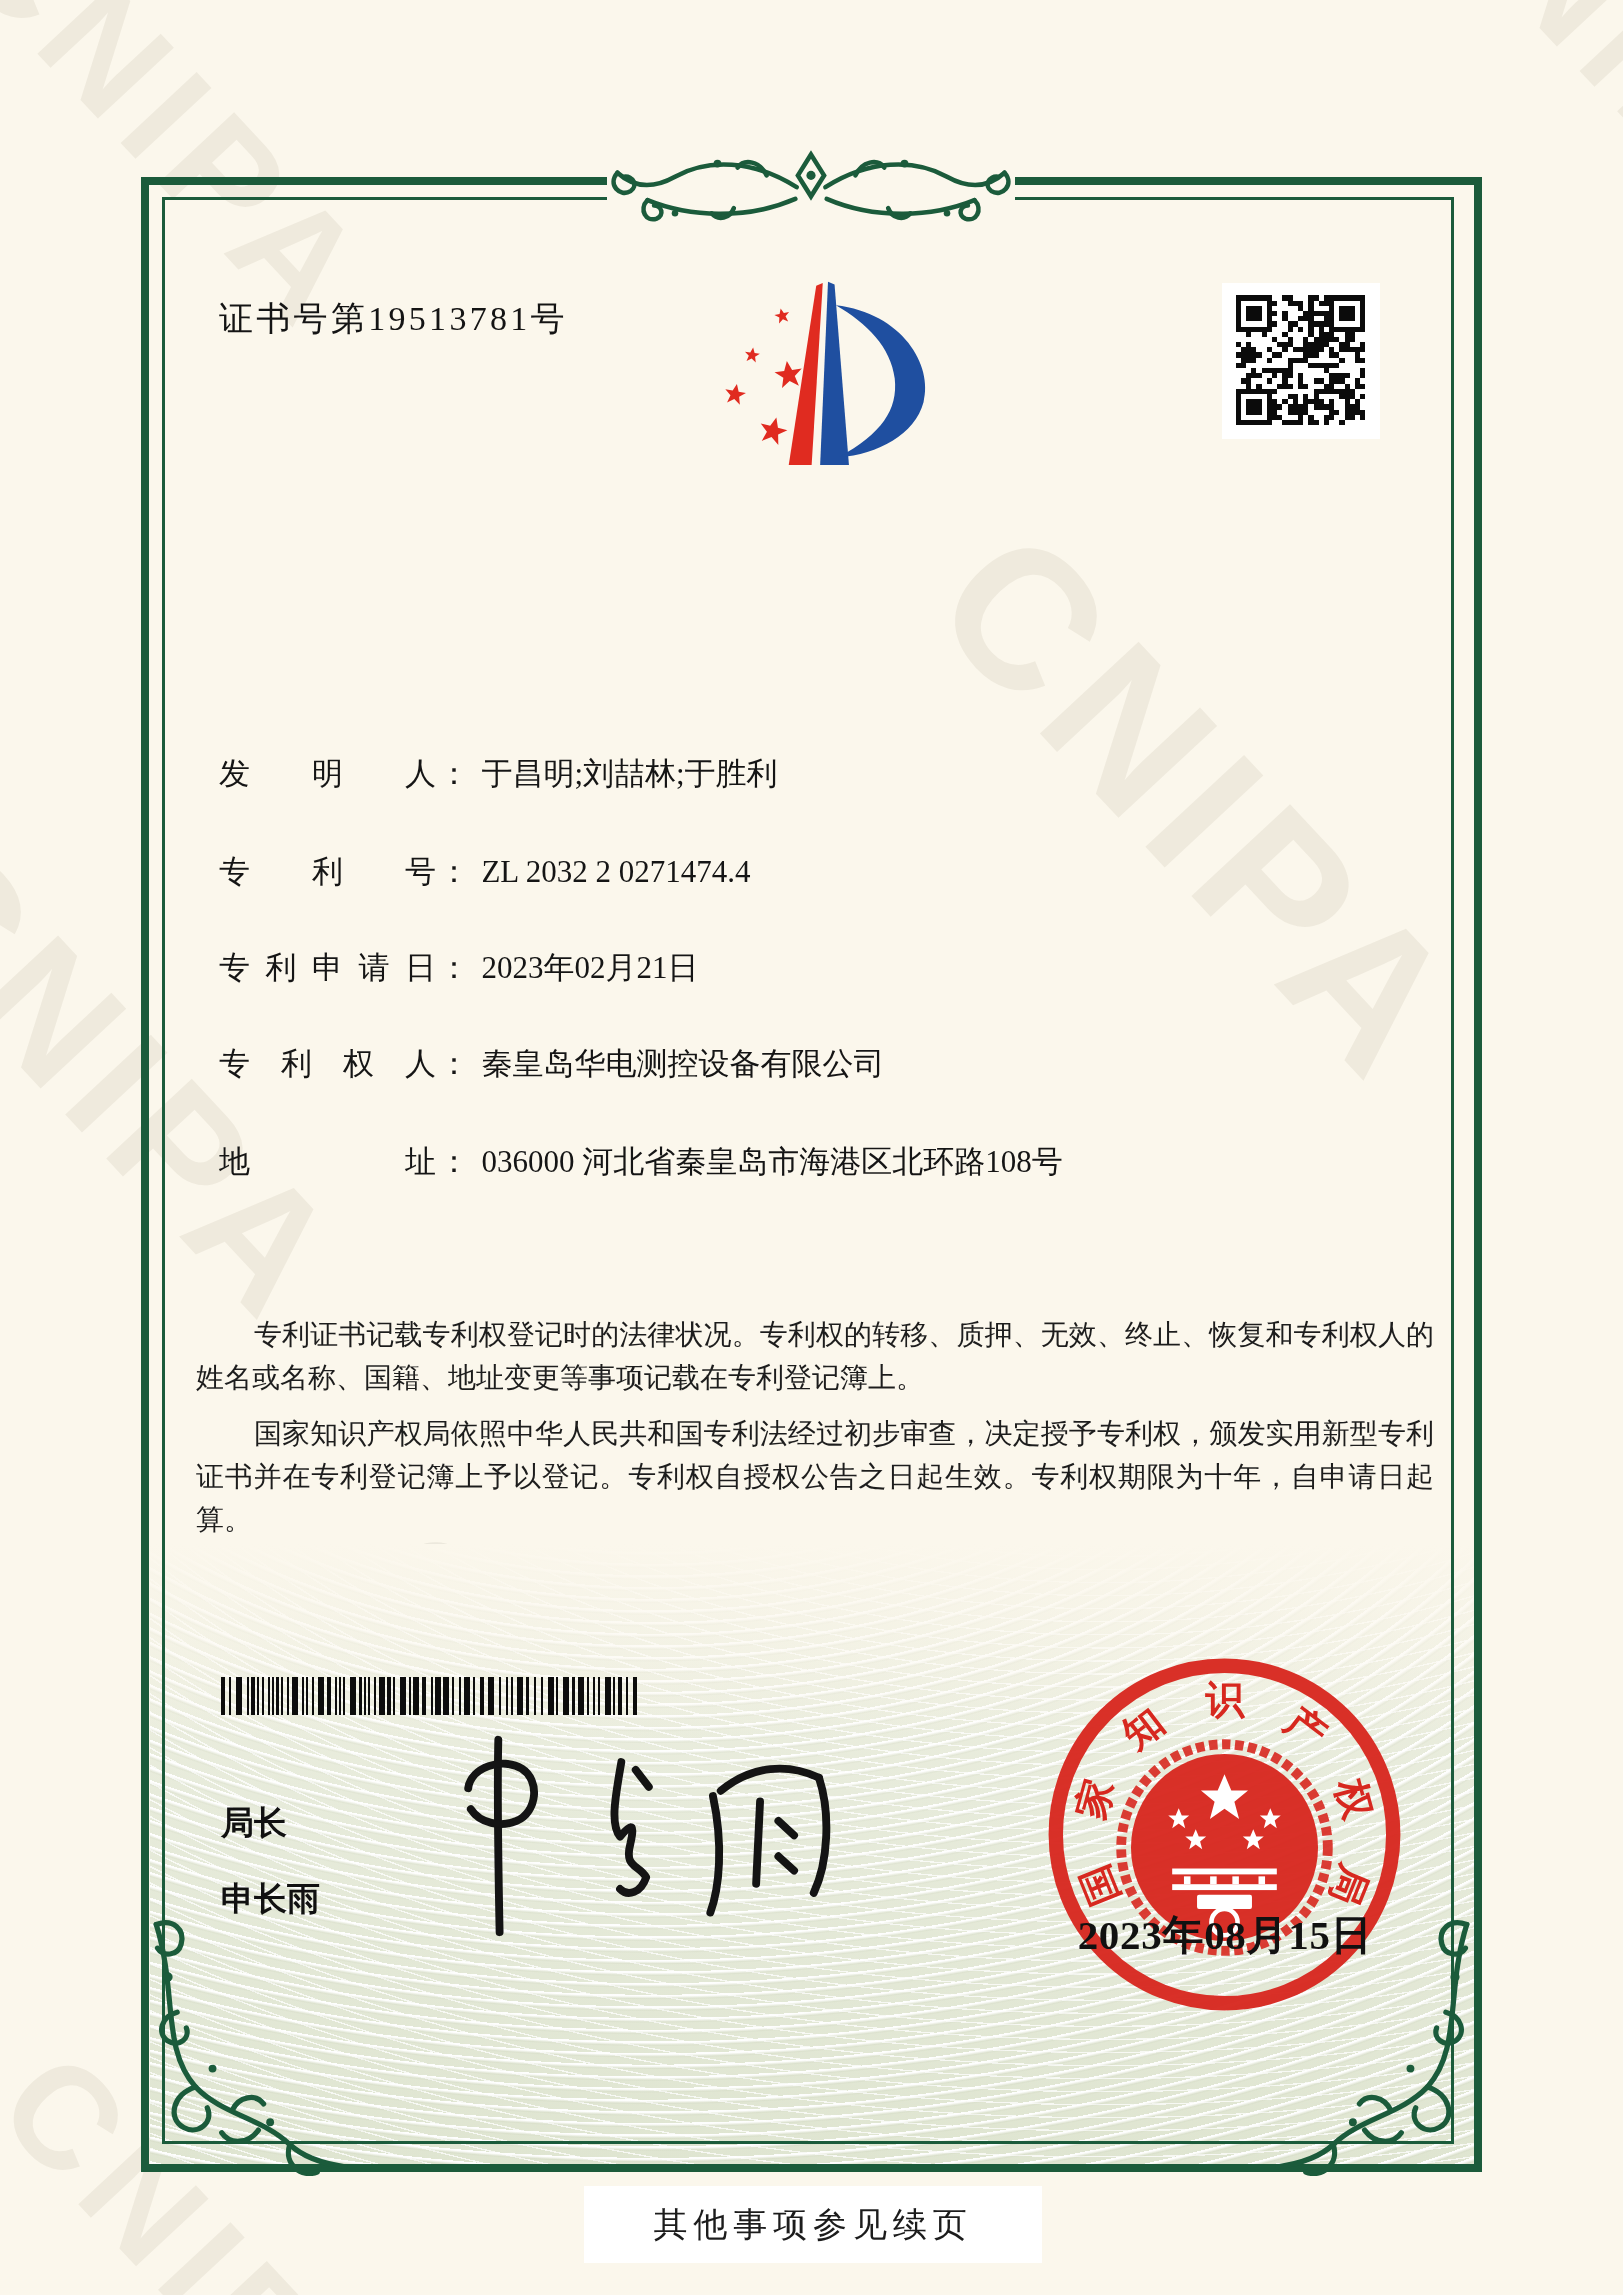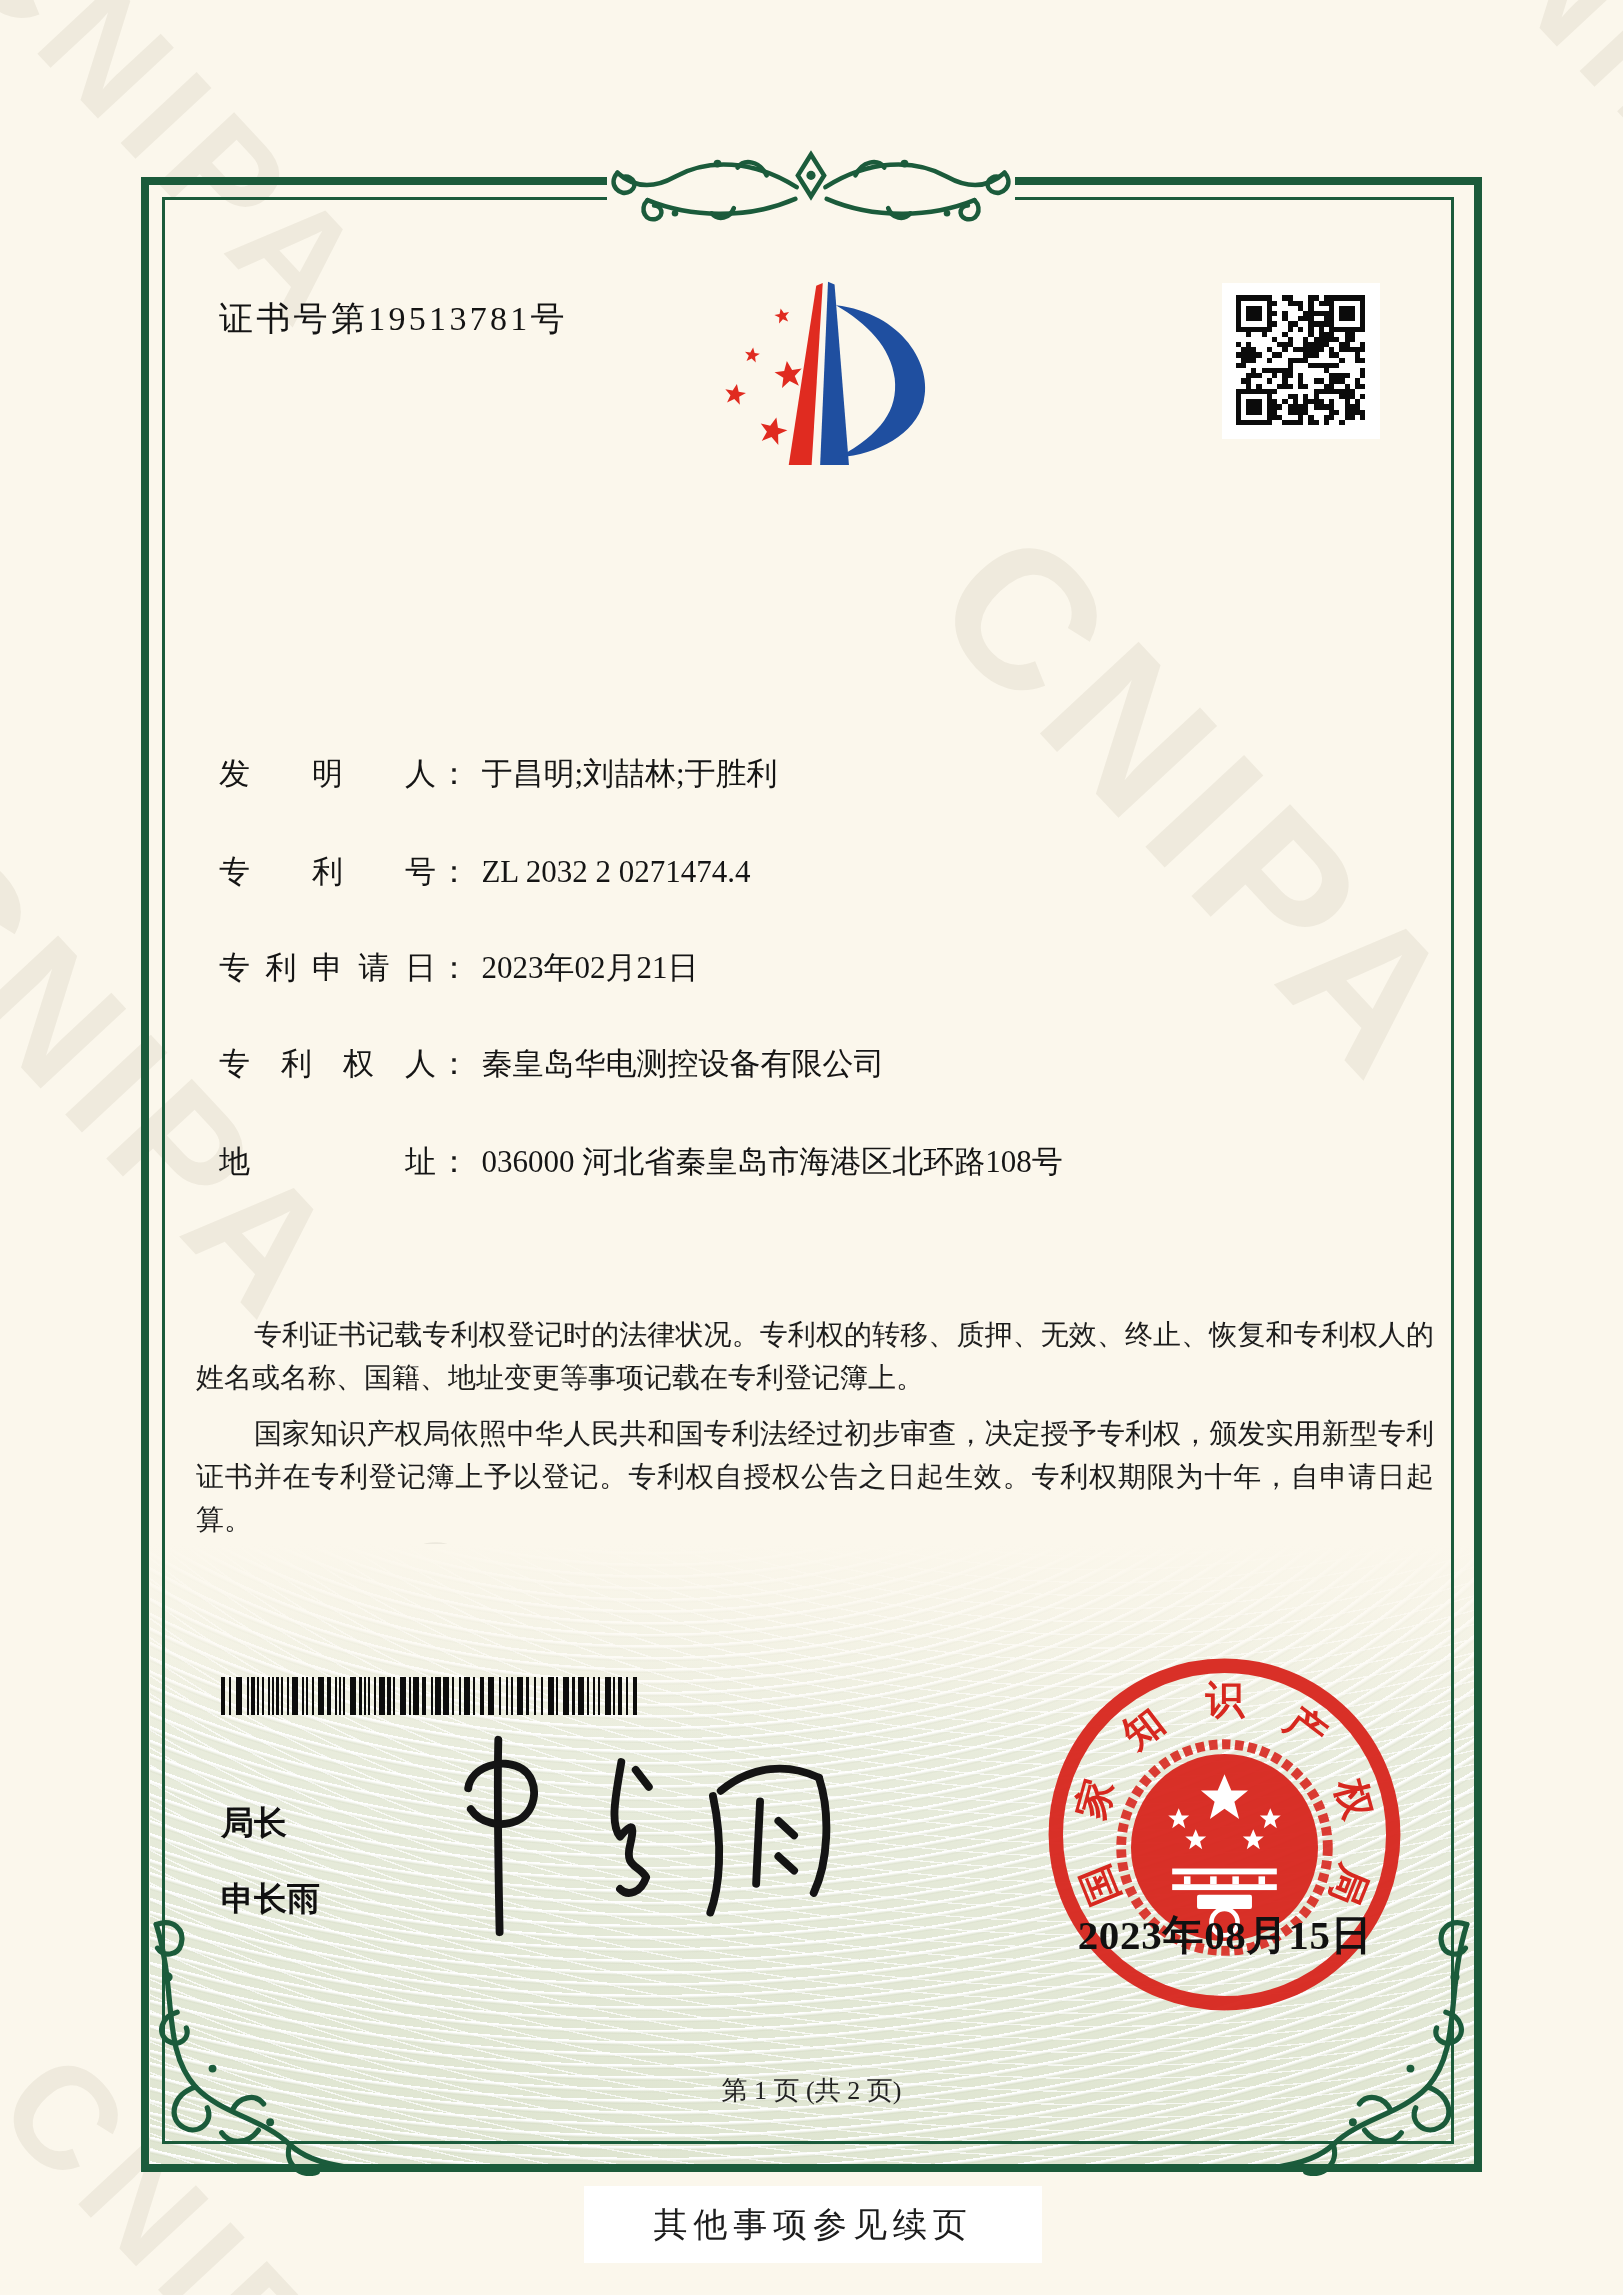--- a/index.html
+++ b/index.html
@@ -910,19 +910,18 @@
           <rect x="12" y="44" width="10" height="12"></rect>
             <rect x="52" y="44" width="10" height="12"></rect>
           <rect x="-42" y="72" width="84" height="22" rx="3"></rect>
         </g>
         <circle cx="0" cy="114" r="20" fill="none" stroke="#fff" stroke-width="7"></circle>
       </g>
     </svg>
   <div class="seal-ch" style="left: 35px; top: 209px; transform: rotate(-112deg);">国</div><div class="seal-ch" style="left: 30px; top: 123px; transform: rotate(-74.6667deg);">家</div><div class="seal-ch" style="left: 78px; top: 52px; transform: rotate(-37.3333deg);">知</div><div class="seal-ch" style="left: 160px; top: 24px; transform: rotate(0deg);">识</div><div class="seal-ch" style="left: 241px; top: 52px; transform: rotate(37.3333deg);">产</div><div class="seal-ch" style="left: 289px; top: 123px; transform: rotate(74.6667deg);">权</div><div class="seal-ch" style="left: 284px; top: 209px; transform: rotate(112deg);">局</div></div>
   <div class="seal-date">2023年08月15日</div>
 
-  <div class="page-info">第 1 页 (共 2 页)</div>
   <div class="note-box">
     <span>其他事项参见续页</span>
   </div>
 
 </div>
 
 
 </body></html>

